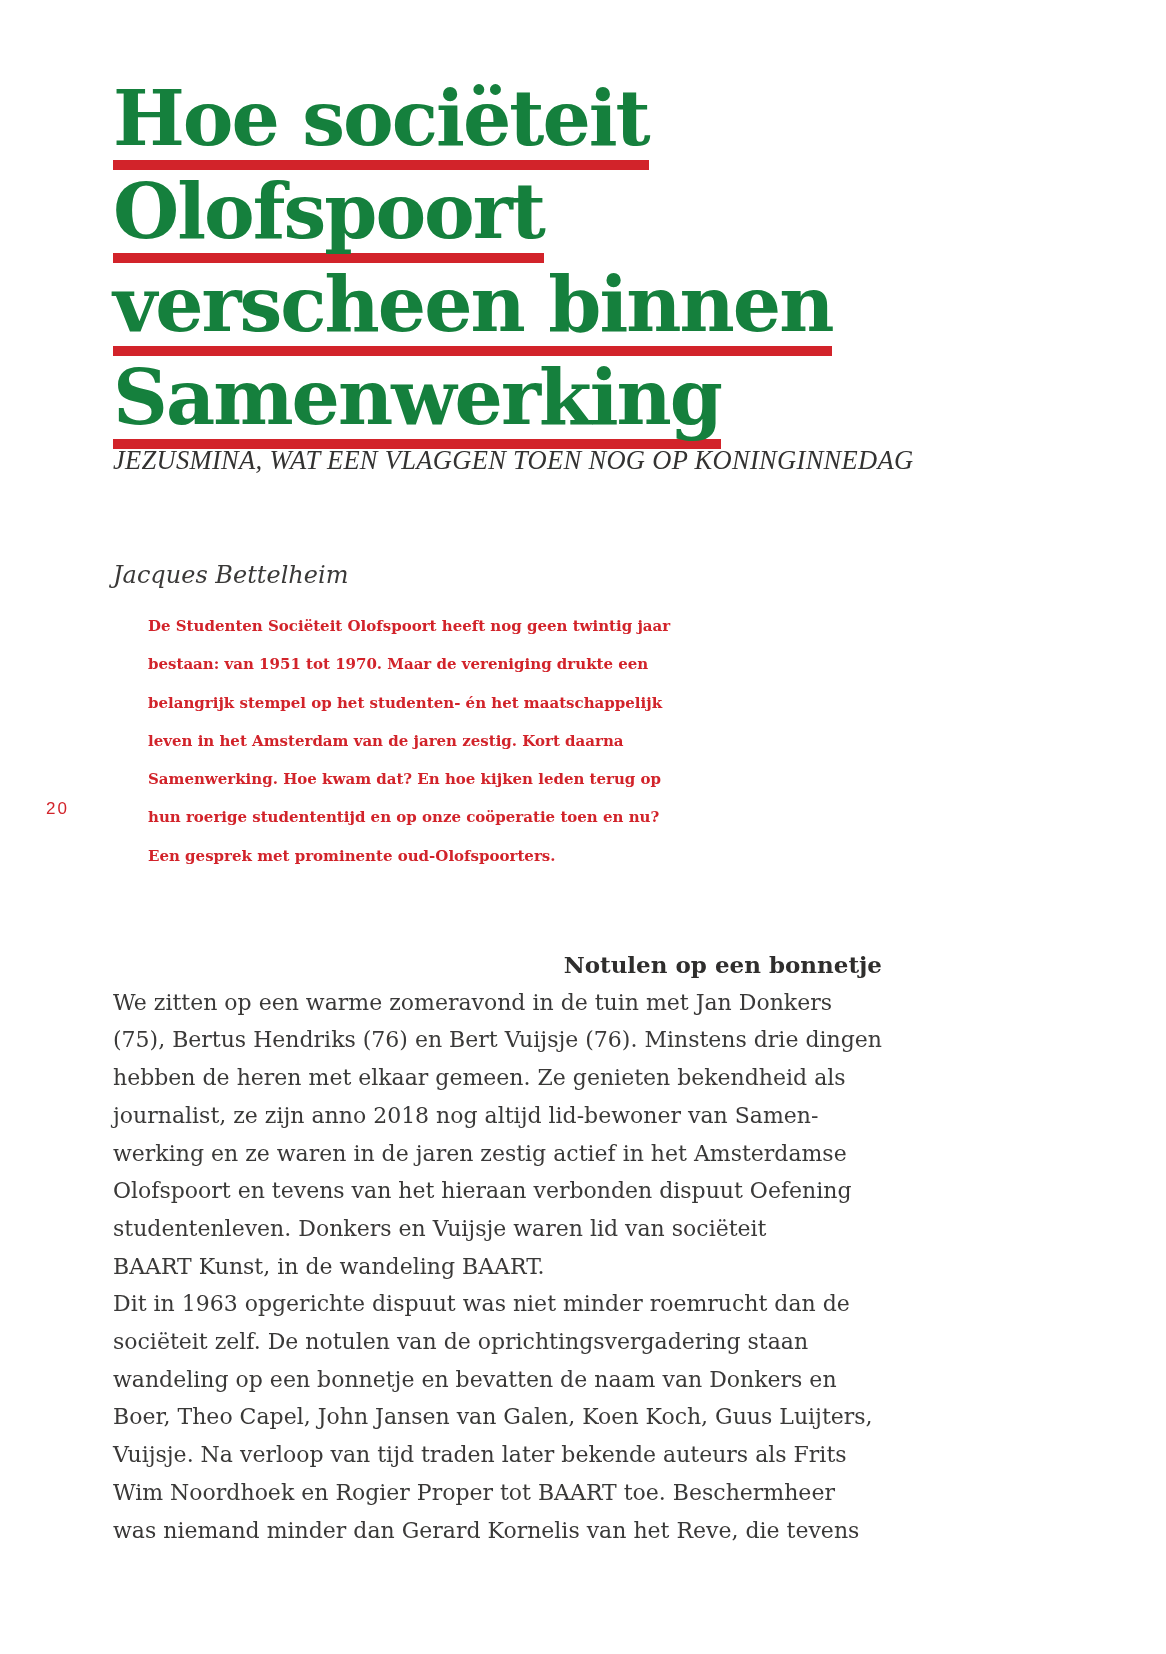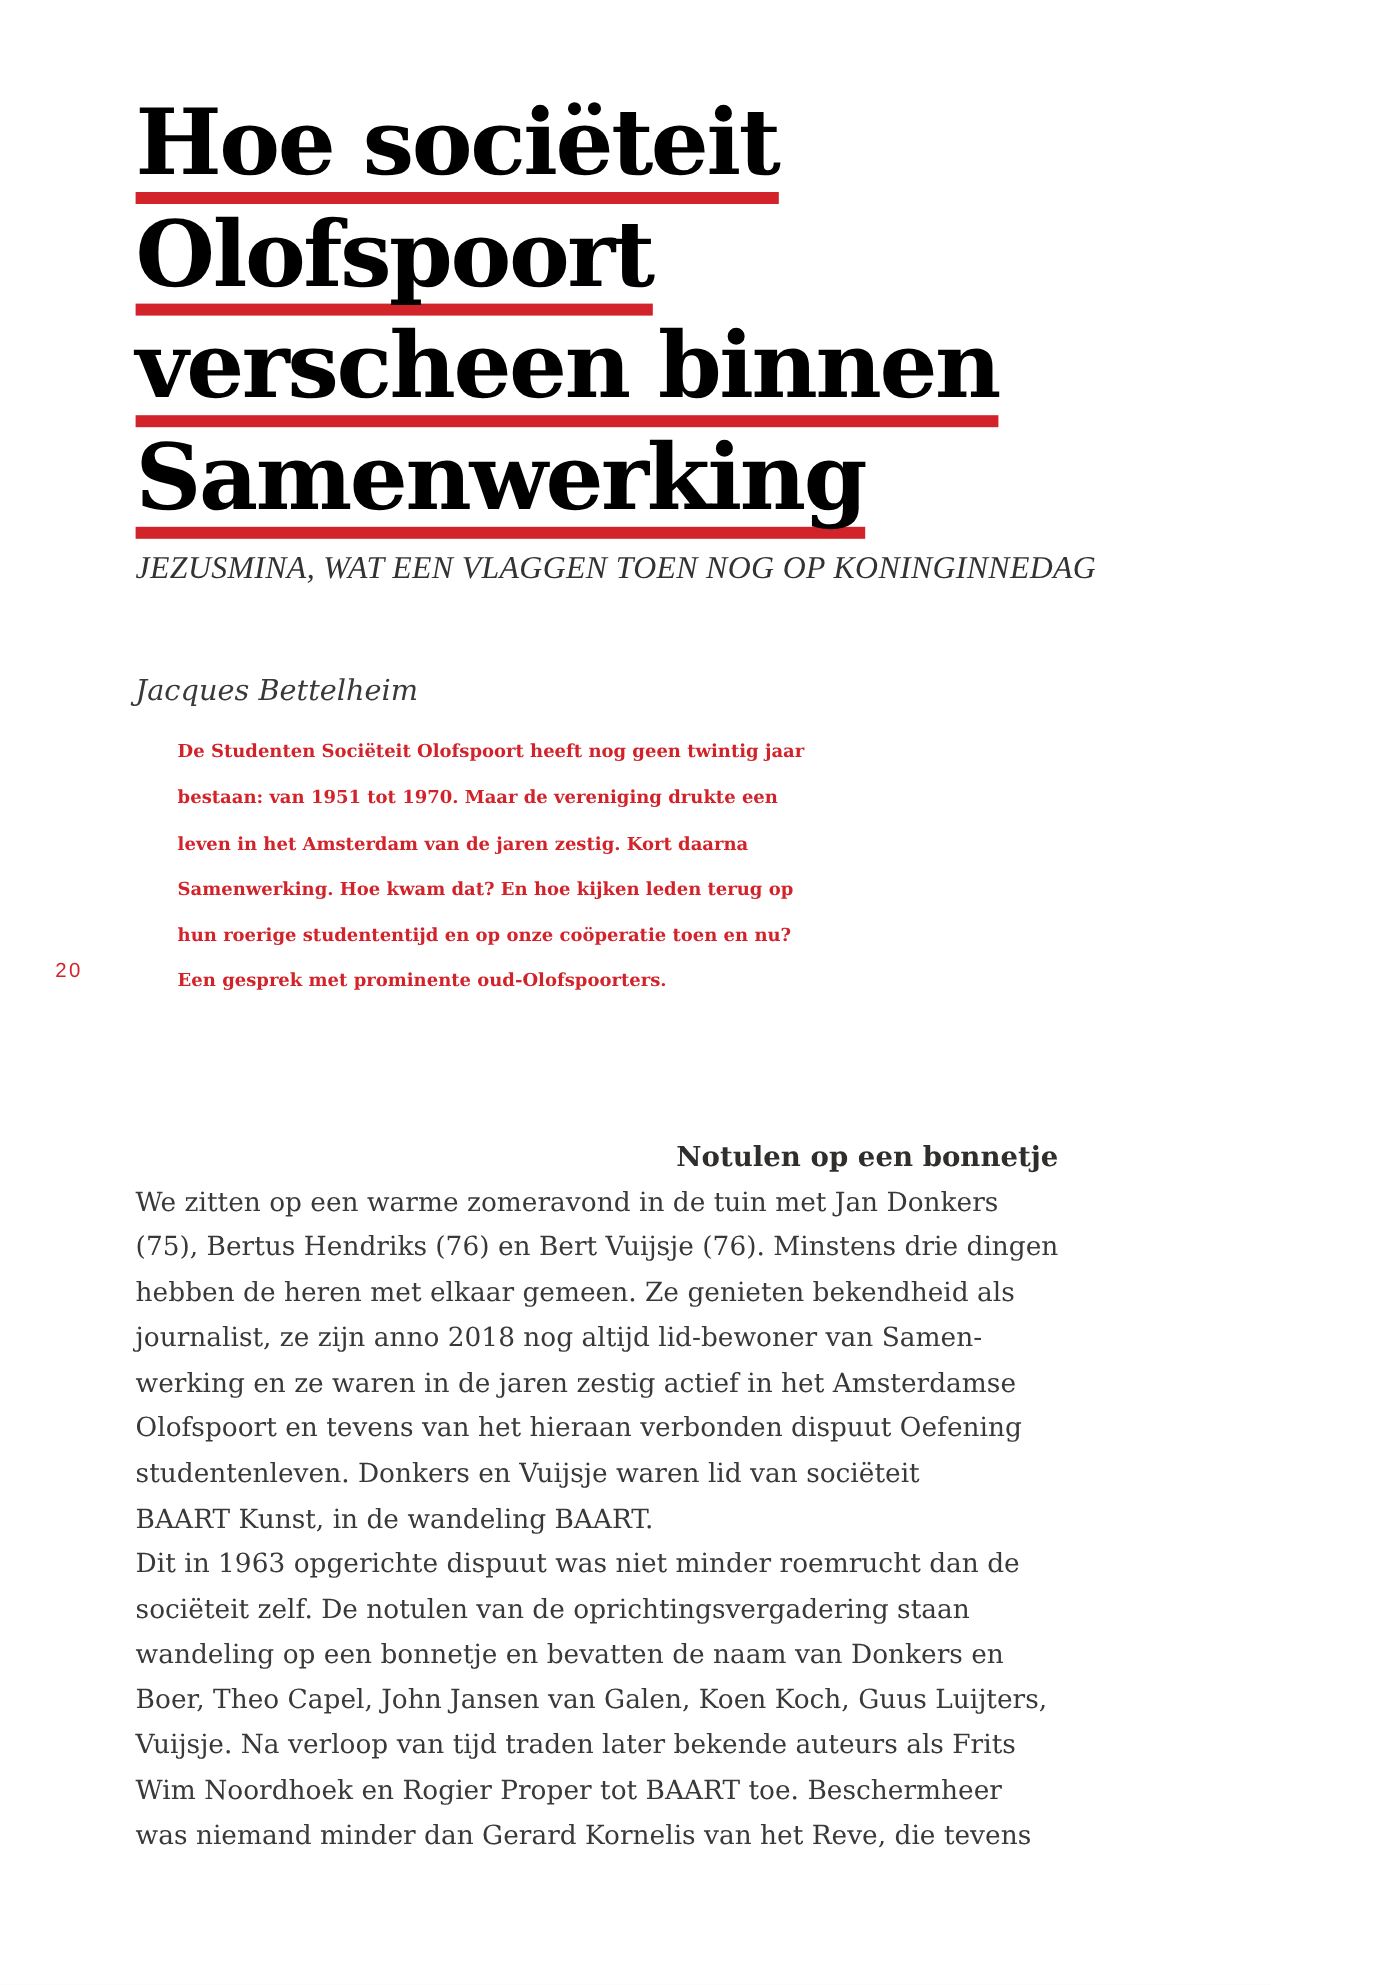--- a/index.html
+++ b/index.html
@@ -8,35 +8,35 @@
     position:relative;
     width:1166px; height:1654px;
     background:#ffffff;
     margin:0 auto;
     overflow:hidden;
     font-family:"DejaVu Serif", serif;
   }
   
   .headline {
     position:absolute; left:113px; top:86px;
-    color:#000000;
+    color:#15803d;
   }
   .hl-row { margin-bottom:9px; white-space:nowrap; }
   .hl-text {
     display:inline-block;
     font-weight:700;
     font-size:76px;
     line-height:66px;
     letter-spacing:-2px;
     padding-bottom:8px;
     border-bottom:10px solid #d2232a;
   }
   
   .subtitle {
-    position:absolute; left:113px; top:458px;
+    position:absolute; left:113px; top:445px;
     font-family:"Liberation Serif", serif;
     font-style:italic;
     font-size:26.5px;
     line-height:31px;
     letter-spacing:0.3px;
     color:#333231;
     white-space:nowrap;
   }
   
   .byline {
@@ -103,20 +103,21 @@
     </div>
     </div>
 
   <div class="subtitle">JEZUSMINA, WAT EEN VLAGGEN TOEN NOG OP KONINGINNEDAG</div>
 
   <div class="byline">Jacques Bettelheim</div>
 
   <div class="intro">
       <div class="intro-line">De Studenten Sociëteit Olofspoort heeft nog geen twintig jaar</div>
       <div class="intro-line">bestaan: van 1951 tot 1970. Maar de vereniging drukte een</div>
+      <div class="intro-line">belangrijk stempel op het studenten- én het maatschappelijk</div>
       <div class="intro-line">leven in het Amsterdam van de jaren zestig. Kort daarna</div>
       <div class="intro-line">Samenwerking. Hoe kwam dat? En hoe kijken leden terug op</div>
       <div class="intro-line">hun roerige studententijd en op onze coöperatie toen en nu?</div>
       <div class="intro-line">Een gesprek met prominente oud-Olofspoorters.</div>
     </div>
 
   <div class="article">
     <div class="section-heading">Notulen op een bonnetje</div>
     <div>
         <div class="body-line">We zitten op een warme zomeravond in de tuin met Jan Donkers</div>

